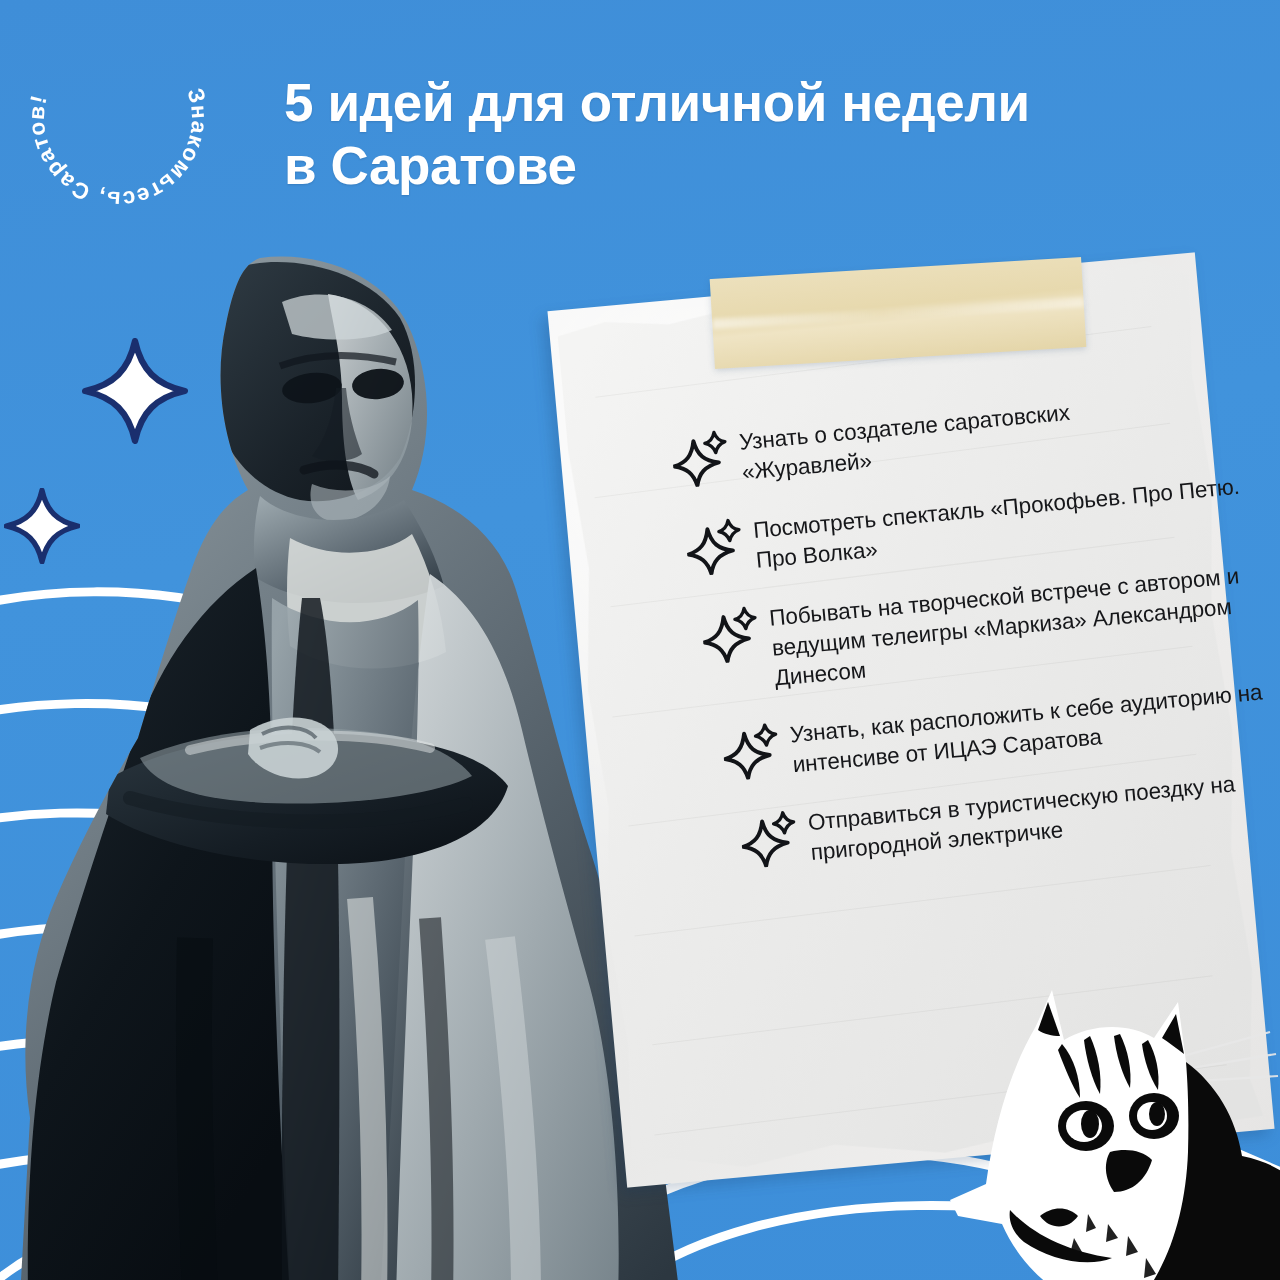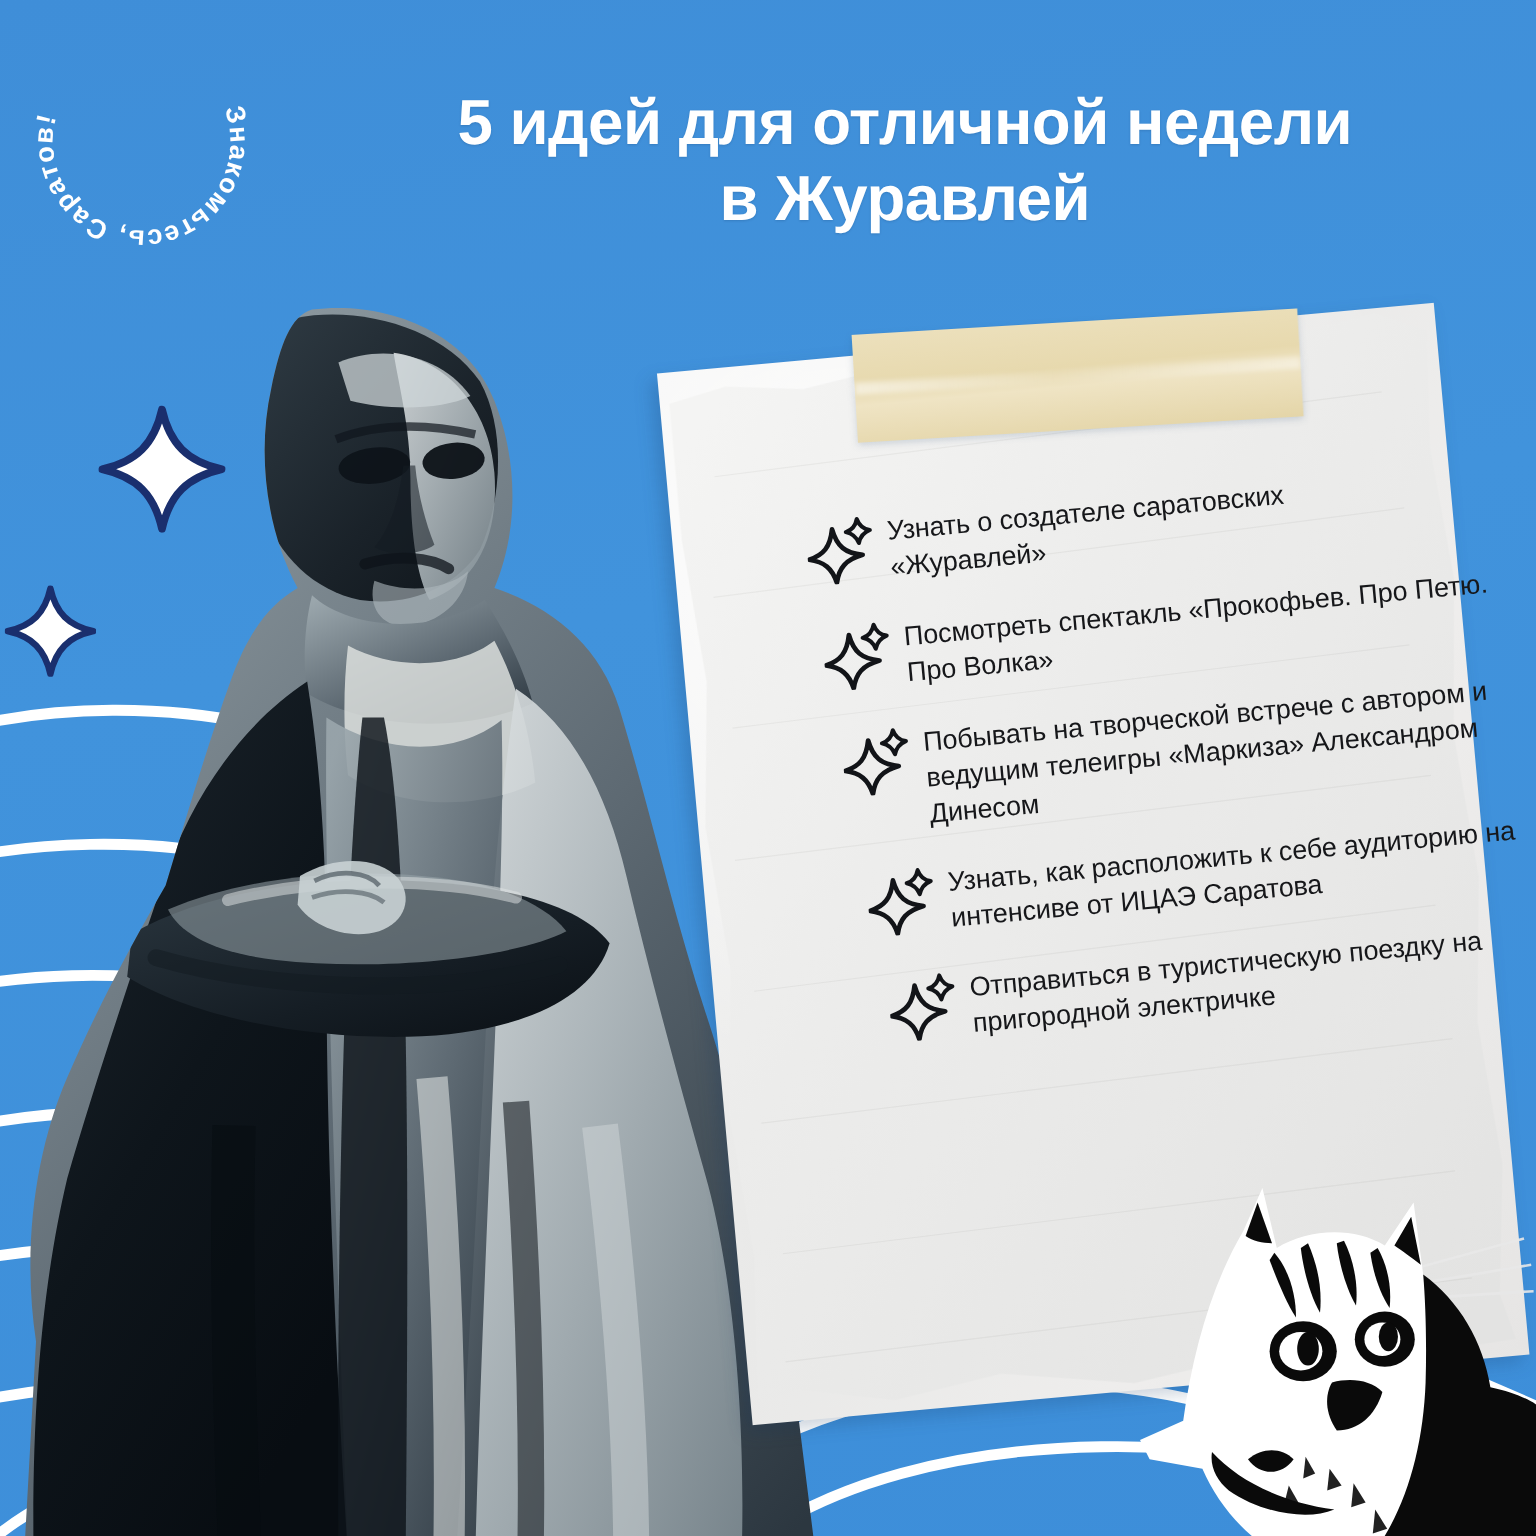--- a/index.html
+++ b/index.html
@@ -49,21 +49,21 @@
     width: 200px;
     height: 200px;
   }
 
   
   .headline {
     position: absolute;
     right: 56px;
     top: 72px;
     width: 940px;
-    text-align: center;
+    text-align: left;
     color: #ffffff;
     font-size: 53px;
     line-height: 1.18;
     font-weight: 700;
     letter-spacing: -0.4px;
     text-shadow: 0 1px 2px rgba(10,40,80,0.18);
   }
 
   
   .statue {
@@ -201,21 +201,21 @@
     <defs>
       <path id="circlepath" d="M 100,100 m 0,-74 a 74,74 0 1,1 0,148 a 74,74 0 1,1 0,-148"></path>
     </defs>
     <text font-family="Liberation Sans, sans-serif" font-size="22.5" font-weight="700" fill="#ffffff" letter-spacing="1.2">
       <textPath href="#circlepath" startOffset="19%" id="circle-text-path">Знакомьтесь, Саратов!</textPath>
     </text>
   </svg>
 
   <div class="headline">
     <div>5 идей для отличной недели</div>
-    <div>в Журавлей</div>
+    <div>в Саратове</div>
   </div>
 
   <svg class="statue" viewBox="0 0 760 1060">
     <defs>
       <linearGradient id="stoneLight" x1="0" y1="0" x2="1" y2="1">
         <stop offset="0%" stop-color="#dfe3e4"></stop>
         <stop offset="45%" stop-color="#b3bcc0"></stop>
         <stop offset="100%" stop-color="#7e8b92"></stop>
       </linearGradient>
       <linearGradient id="stoneDark" x1="0" y1="0" x2="1" y2="1">

